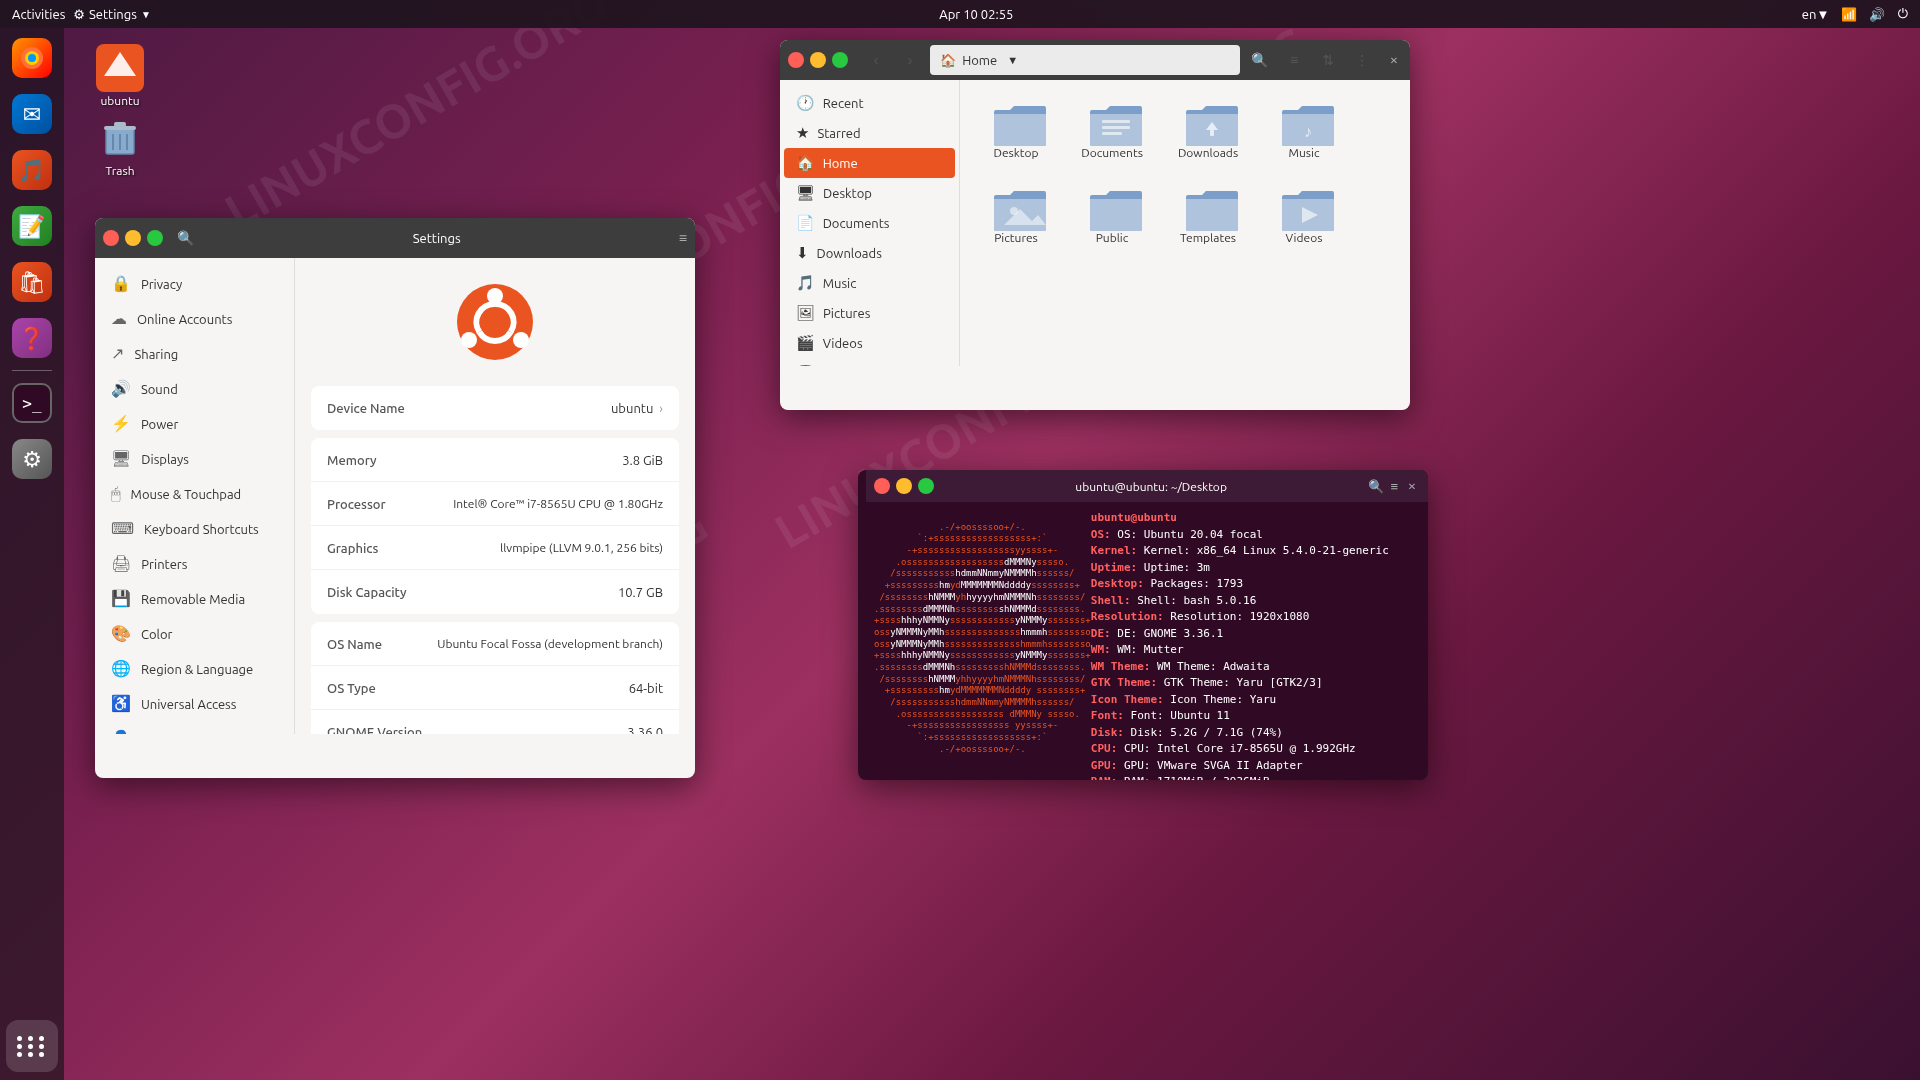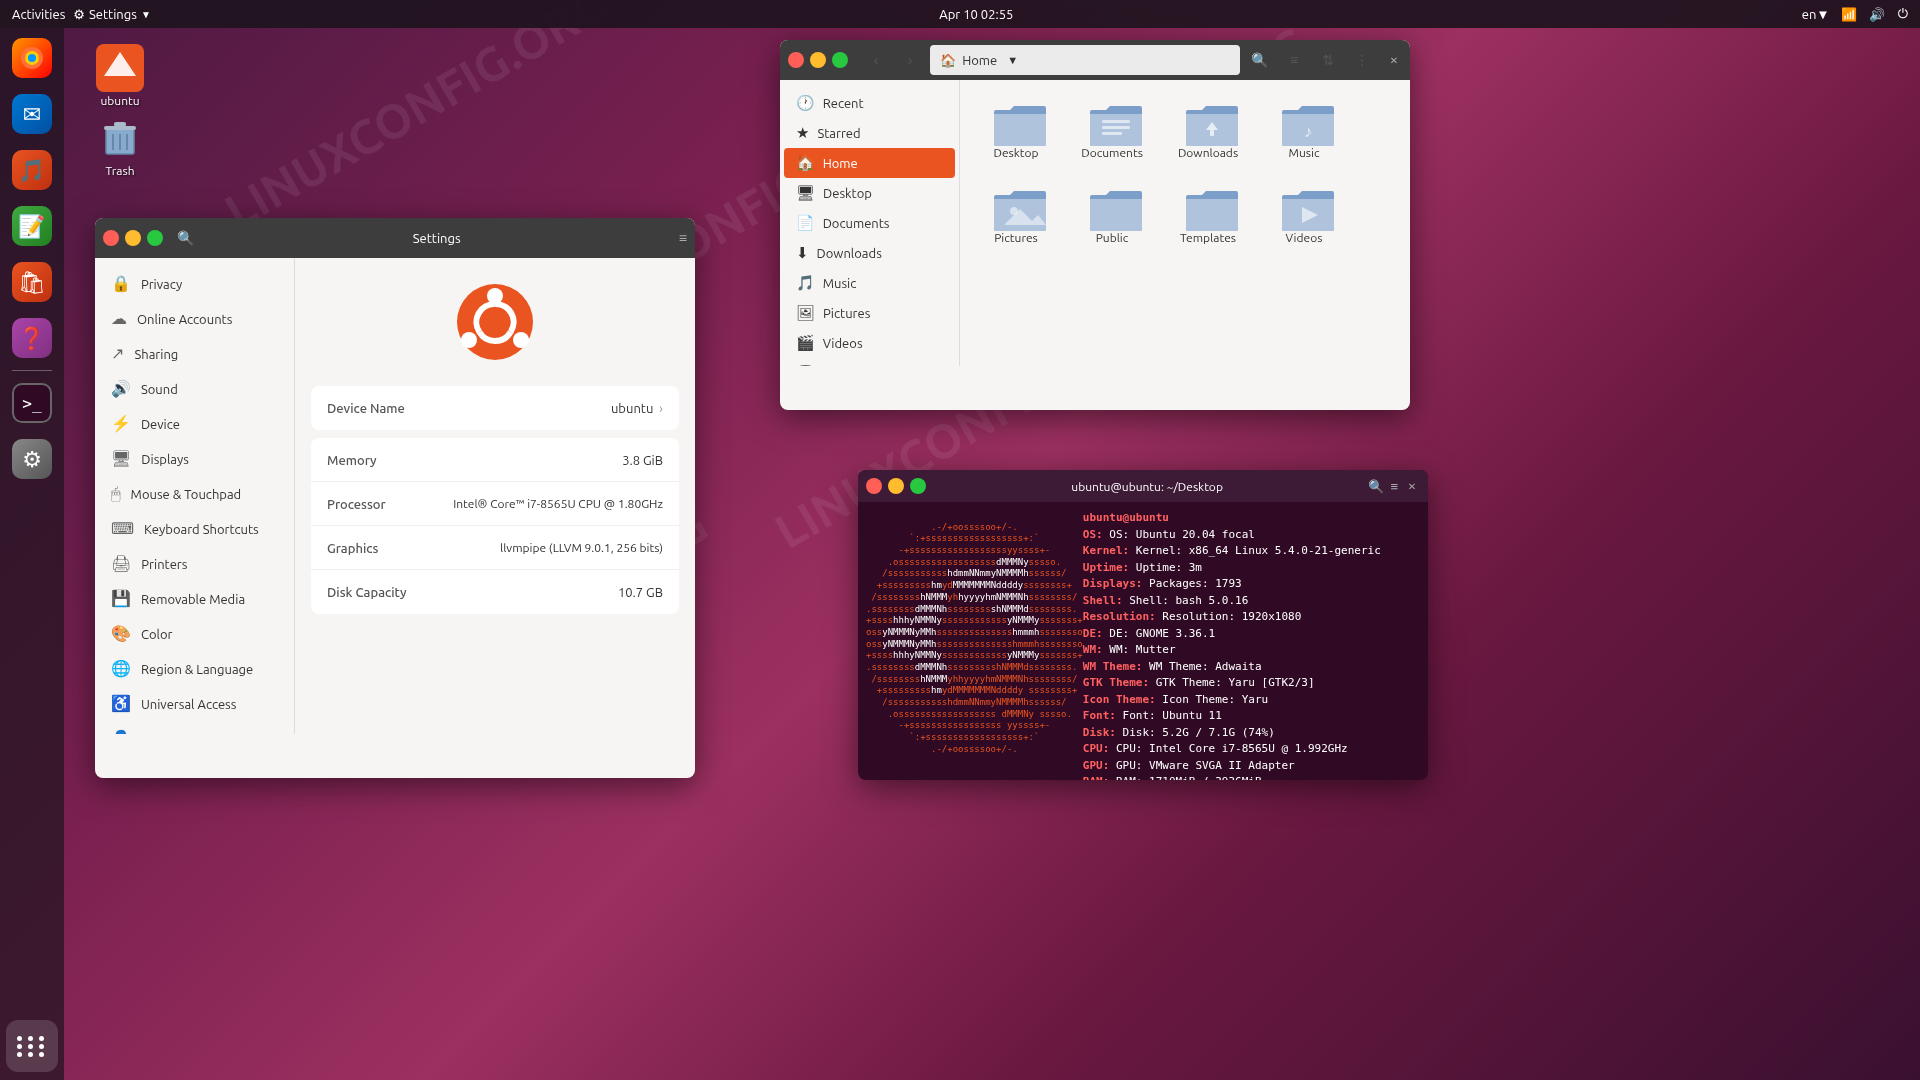--- a/index.html
+++ b/index.html
@@ -332,20 +332,21 @@
     .about-row-value { color: #333; display: flex; align-items: center; gap: 6px; }
     .about-row-chevron { color: #999; }
 
     
     .terminal-window {
       top: 470px;
       left: 858px;
       width: 570px;
       height: 305px;
       background: #300a24;
+      padding-left: 8px;
     }
     .terminal-titlebar {
       height: 32px;
       background: #3d1a35;
       display: flex;
       align-items: center;
       padding: 0 8px;
       gap: 6px;
     }
     .terminal-body {
@@ -672,21 +673,21 @@
         <div class="settings-nav-item">
           <span class="s-icon">↗</span>
           <span>Sharing</span>
         </div>
         <div class="settings-nav-item">
           <span class="s-icon">🔊</span>
           <span>Sound</span>
         </div>
         <div class="settings-nav-item">
           <span class="s-icon">⚡</span>
-          <span>Device</span>
+          <span>Power</span>
         </div>
         <div class="settings-nav-item">
           <span class="s-icon">🖥</span>
           <span>Displays</span>
         </div>
         <div class="settings-nav-item">
           <span class="s-icon">🖱</span>
           <span>Mouse &amp; Touchpad</span>
         </div>
         <div class="settings-nav-item">
@@ -755,20 +756,35 @@
           <div class="about-row">
             <span class="about-row-label">Graphics</span>
             <span class="about-row-value" style="font-size:12px;">llvmpipe (LLVM 9.0.1, 256 bits)</span>
           </div>
           <div class="about-row">
             <span class="about-row-label">Disk Capacity</span>
             <span class="about-row-value">10.7 GB</span>
           </div>
         </div>
 
+        <div class="about-section">
+          <div class="about-row">
+            <span class="about-row-label">OS Name</span>
+            <span class="about-row-value" style="font-size:12px;">Ubuntu Focal Fossa (development branch)</span>
+          </div>
+          <div class="about-row">
+            <span class="about-row-label">OS Type</span>
+            <span class="about-row-value">64-bit</span>
+          </div>
+          <div class="about-row">
+            <span class="about-row-label">GNOME Version</span>
+            <span class="about-row-value">3.36.0</span>
+          </div>
+
+        </div>
       </div>
     </div>
   </div>
 
   <div class="window terminal-window" style="position:absolute;top:470px;left:858px;width:570px;height:310px;background:#300a24;">
     <div class="terminal-titlebar">
       <button class="window-btn btn-close">✕</button>
       <button class="window-btn btn-min">–</button>
       <button class="window-btn btn-max">□</button>
       <span style="color:white;font-size:12px;flex:1;text-align:center;">ubuntu@ubuntu: ~/Desktop</span>
@@ -800,21 +816,21 @@
       -+sssssssssssssssss yyssss+-
         `:+ssssssssssssssssss+:`
             .-/+oossssoo+/-.
         </div>
 
         <div style="font-size:11px;line-height:1.7;font-family:monospace;">
           <div class="term-line"><span style="color:#ff6060;font-weight:bold;">ubuntu@ubuntu</span></div>
           <div class="term-line"><span style="color:#ff6060;font-weight:bold;">OS: </span><span>OS: Ubuntu 20.04 focal</span></div>
           <div class="term-line"><span style="color:#ff6060;font-weight:bold;">Kernel: </span><span>Kernel: x86_64 Linux 5.4.0-21-generic</span></div>
           <div class="term-line"><span style="color:#ff6060;font-weight:bold;">Uptime: </span><span>Uptime: 3m</span></div>
-          <div class="term-line"><span style="color:#ff6060;font-weight:bold;">Displays: </span><span>Packages: 1793</span></div>
+          <div class="term-line"><span style="color:#ff6060;font-weight:bold;">Desktop: </span><span>Packages: 1793</span></div>
           <div class="term-line"><span style="color:#ff6060;font-weight:bold;">Shell: </span><span>Shell: bash 5.0.16</span></div>
           <div class="term-line"><span style="color:#ff6060;font-weight:bold;">Resolution: </span><span>Resolution: 1920x1080</span></div>
           <div class="term-line"><span style="color:#ff6060;font-weight:bold;">DE: </span><span>DE: GNOME 3.36.1</span></div>
           <div class="term-line"><span style="color:#ff6060;font-weight:bold;">WM: </span><span>WM: Mutter</span></div>
           <div class="term-line"><span style="color:#ff6060;font-weight:bold;">WM Theme: </span><span>WM Theme: Adwaita</span></div>
           <div class="term-line"><span style="color:#ff6060;font-weight:bold;text-align:center;">GTK Theme: </span><span>GTK Theme: Yaru [GTK2/3]</span></div>
           <div class="term-line"><span style="color:#ff6060;font-weight:bold;">Icon Theme: </span><span>Icon Theme: Yaru</span></div>
           <div class="term-line"><span style="color:#ff6060;font-weight:bold;">Font: </span><span>Font: Ubuntu 11</span></div>
           <div class="term-line"><span style="color:#ff6060;font-weight:bold;">Disk: </span><span>Disk: 5.2G / 7.1G (74%)</span></div>
           <div class="term-line"><span style="color:#ff6060;font-weight:bold;">CPU: </span><span>CPU: Intel Core i7-8565U @ 1.992GHz</span></div>

